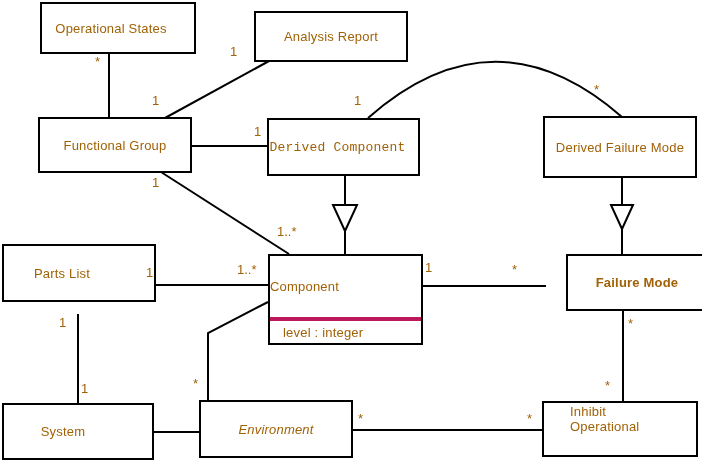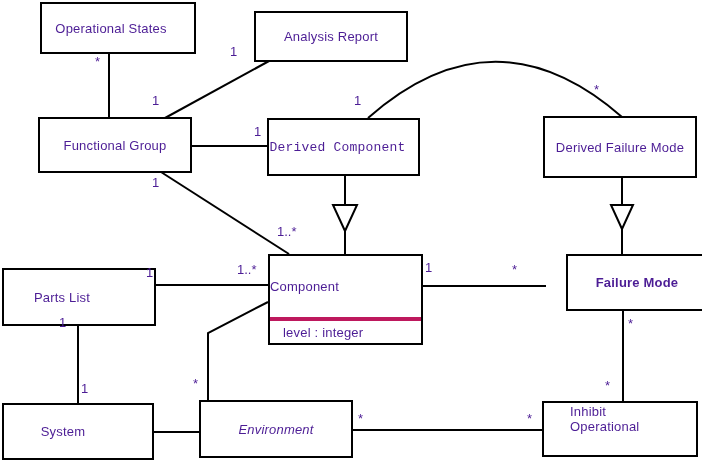--- a/index.html
+++ b/index.html
@@ -2,21 +2,21 @@
 <html><head>
 <meta charset="utf-8">
 <style>
   html, body { margin: 0; padding: 0; background: #ffffff; }
   #canvas {
     position: relative;
     width: 702px;
     height: 464px;
     background: #ffffff;
     font-family: "Liberation Sans", sans-serif;
-    color: #4c1d95;
+    color: #a16207;
     overflow: hidden;
   }
   #wires { position: absolute; left: 0; top: 0; width: 702px; height: 464px; }
   .uml-class {
     position: absolute;
     box-sizing: border-box;
     border: 2px solid #000000;
     background: #ffffff;
     display: flex;
     align-items: center;
@@ -104,21 +104,21 @@
   </div>
 
   <div class="uml-class" style="left:267px; top:118px; width:153px; height:58px;font-family:Liberation Mono, monospace;">
     <span class="cls-label" style="padding-right:12px;">Derived Component</span>
   </div>
 
   <div class="uml-class" style="left:543px; top:116px; width:154px; height:62px;">
     <span class="cls-label">Derived Failure Mode</span>
   </div>
 
-  <div class="uml-class" style="left:2px; top:268px; width:154px; height:58px;">
+  <div class="uml-class" style="left:2px; top:244px; width:154px; height:58px;">
     <span class="cls-label" style="padding-right:34px;">Parts List</span>
   </div>
 
   <div class="uml-class component-box" style="left:268px; top:254px; width:155px; height:91px;">
     <div class="comp-name">
       <span class="cls-label">Component</span>
     </div>
     <div class="comp-attr">
       <span class="cls-label">level : integer</span>
     </div>

